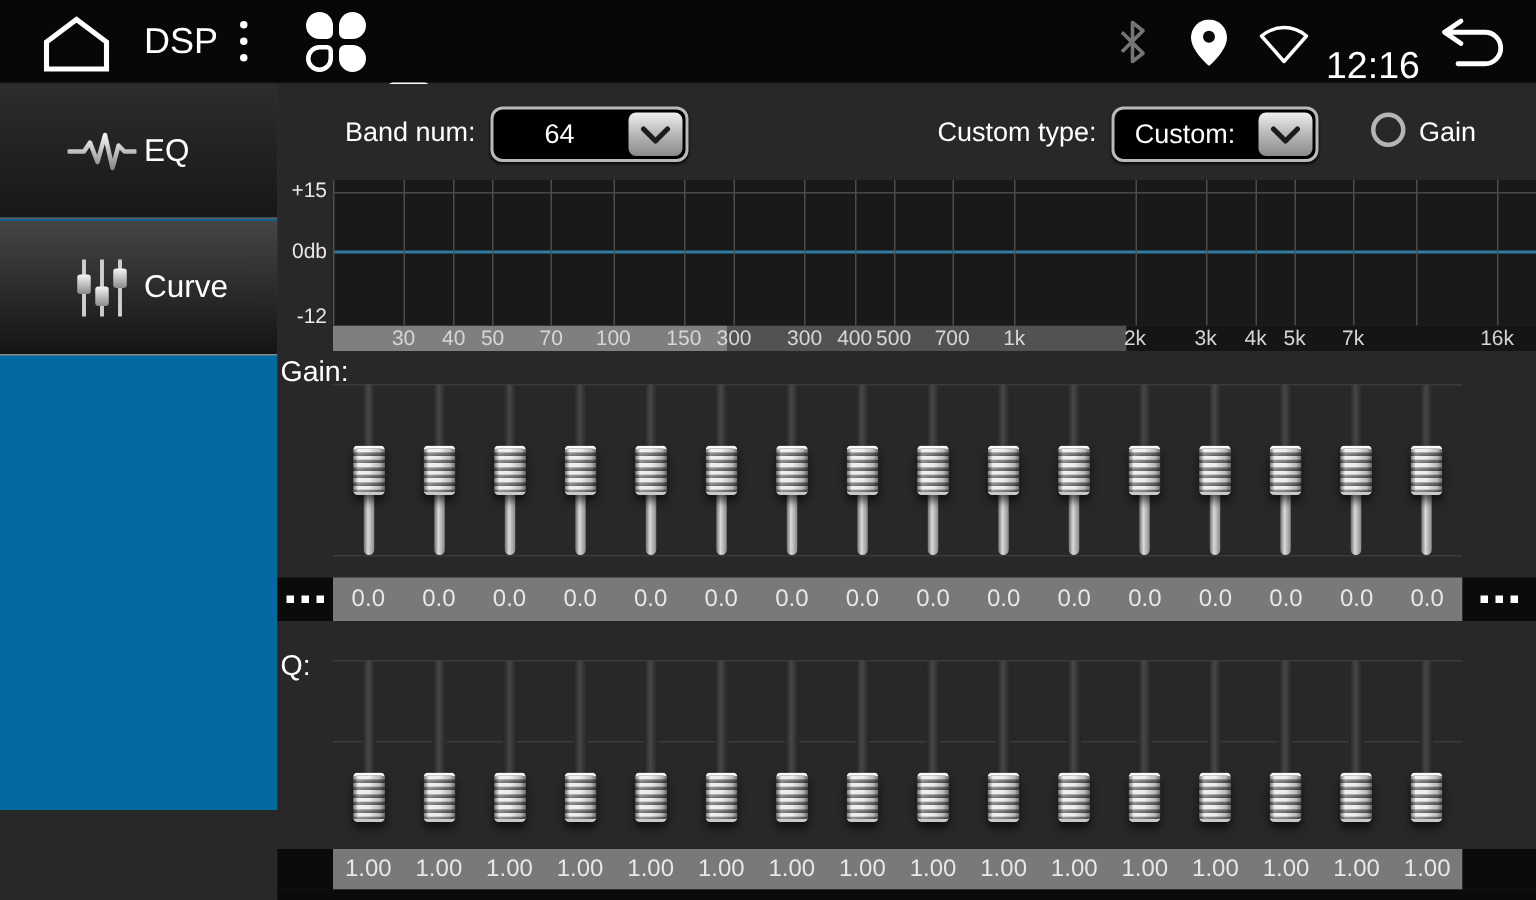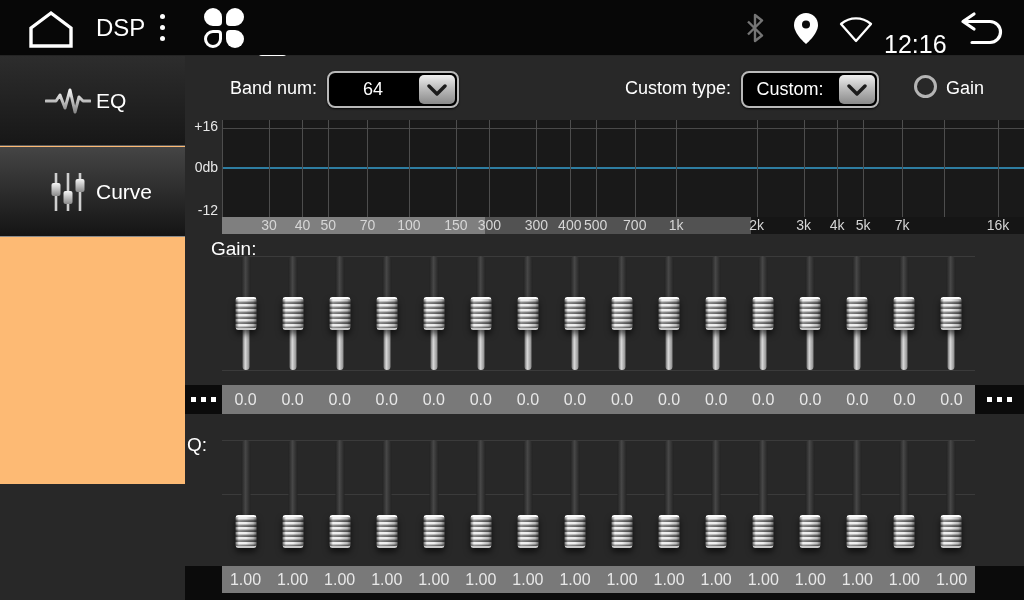--- a/index.html
+++ b/index.html
@@ -16,21 +16,21 @@
   .clover{position:relative;width:40px;height:40px;}
   .clover i{position:absolute;width:18px;height:18px;background:#fff;border-radius:50%;}
   .clover .tl{top:0;left:0;border-bottom-right-radius:4px;}
   .clover .tr{top:0;right:0;border-bottom-left-radius:4px;}
   .clover .br{bottom:0;right:0;border-top-left-radius:4px;}
   .clover .bl{bottom:0;left:0;background:transparent;border:3px solid #fff;border-top-right-radius:4px;}
   .galleryic{width:29px;height:25px;background:#fff;border-radius:4px;position:relative;overflow:hidden;}
   .galleryic svg{position:absolute;bottom:2px;left:0;}
 
   
-  .sidebar{position:absolute;left:0;top:56px;width:185px;height:428px;background:#fdba74;}
+  .sidebar{position:absolute;left:0;top:56px;width:185px;height:484px;background:#0369a1;}
   .nav-item{position:absolute;left:0;width:185px;height:90px;display:flex;align-items:center;background:linear-gradient(180deg,#2d2d2d,#171717);cursor:pointer;}
   .nav-item .ic{width:56px;margin-left:40px;display:flex;justify-content:center;}
   .nav-item .lbl{color:#fff;font-size:21px;margin-left:0px;}
   .nav-eq{top:0;border-bottom:1px solid #5a5a5a;}
   .nav-curve{top:91px;background:linear-gradient(180deg,#454545,#141414);border-bottom:1px solid #8a8a8a;}
   .nav-fab{top:181px;border-bottom:1px solid #3c3c3c;height:89px;}
 
   
   .main{position:absolute;left:185px;top:56px;width:839px;height:544px;background:#282828;}
   .m-abs{position:absolute;}
@@ -180,21 +180,21 @@
       <span class="dd-btn">
         <svg width="20" height="12" viewBox="0 0 20 12">
             <polyline points="2,2 10,10 18,2" fill="none" stroke="#1c1c1c" stroke-width="3.4" stroke-linecap="round" stroke-linejoin="round"></polyline>
           </svg>
       </span>
     </div>
 
     <div class="m-abs reset-circle" style="left:729px;top:19px;"></div>
     <span class="m-abs ctl-label" style="left:761px;top:22px;">Gain</span>
 
-    <span class="m-abs ylab" style="top:62px;">+16</span>
+    <span class="m-abs ylab" style="top:62px;">+15</span>
     <span class="m-abs ylab" style="top:103px;">0db</span>
     <span class="m-abs ylab" style="top:146px;">-12</span>
 
     <div class="m-abs plot" id="plot">
       <div class="hline15"></div>
       <div class="curve0" id="curveline" style="background: rgb(46, 125, 161);"></div>
     <div class="vline" style="left: 0%;"></div>
         <div class="vline" style="left: 5.86971%;"></div>
         <div class="vline" style="left: 10.0343%;"></div>
         <div class="vline" style="left: 13.2647%;"></div>
@@ -233,21 +233,21 @@
         <span class="ftick" style="left: 56.6323%;">1k</span>
         <span class="ftick" style="left: 66.6667%;">2k</span>
         <span class="ftick" style="left: 72.5364%;">3k</span>
         <span class="ftick" style="left: 76.701%;">4k</span>
         <span class="ftick" style="left: 79.9313%;">5k</span>
         <span class="ftick" style="left: 84.8023%;">7k</span>
         <span class="ftick" style="left: 89.9657%; margin-top: 48px;">10k</span>
         <span class="ftick" style="left: 96.7697%;">16k</span>
       </div>
 
-    <span class="m-abs sec-label" style="left:2px;top:182px;margin-left:24px;">Gain:</span>
+    <span class="m-abs sec-label" style="left:2px;top:182px;">Gain:</span>
     <div class="faint" style="top:200px;"></div>
     <div class="faint" style="top:314px;"></div>
     <div class="m-abs sliders" id="gain-sliders" style="top:200px;height:114px;">
         <div class="scol">
           <div class="track-up" style="top: 0px; height: 48.5px;"></div>
           <div class="track-dn" style="top: 65.5px; height: 48.5px;"></div>
           <div class="thumb" style="top: 40.5px;"></div>
         </div>
         <div class="scol">
           <div class="track-up" style="top: 0px; height: 48.5px;"></div>

